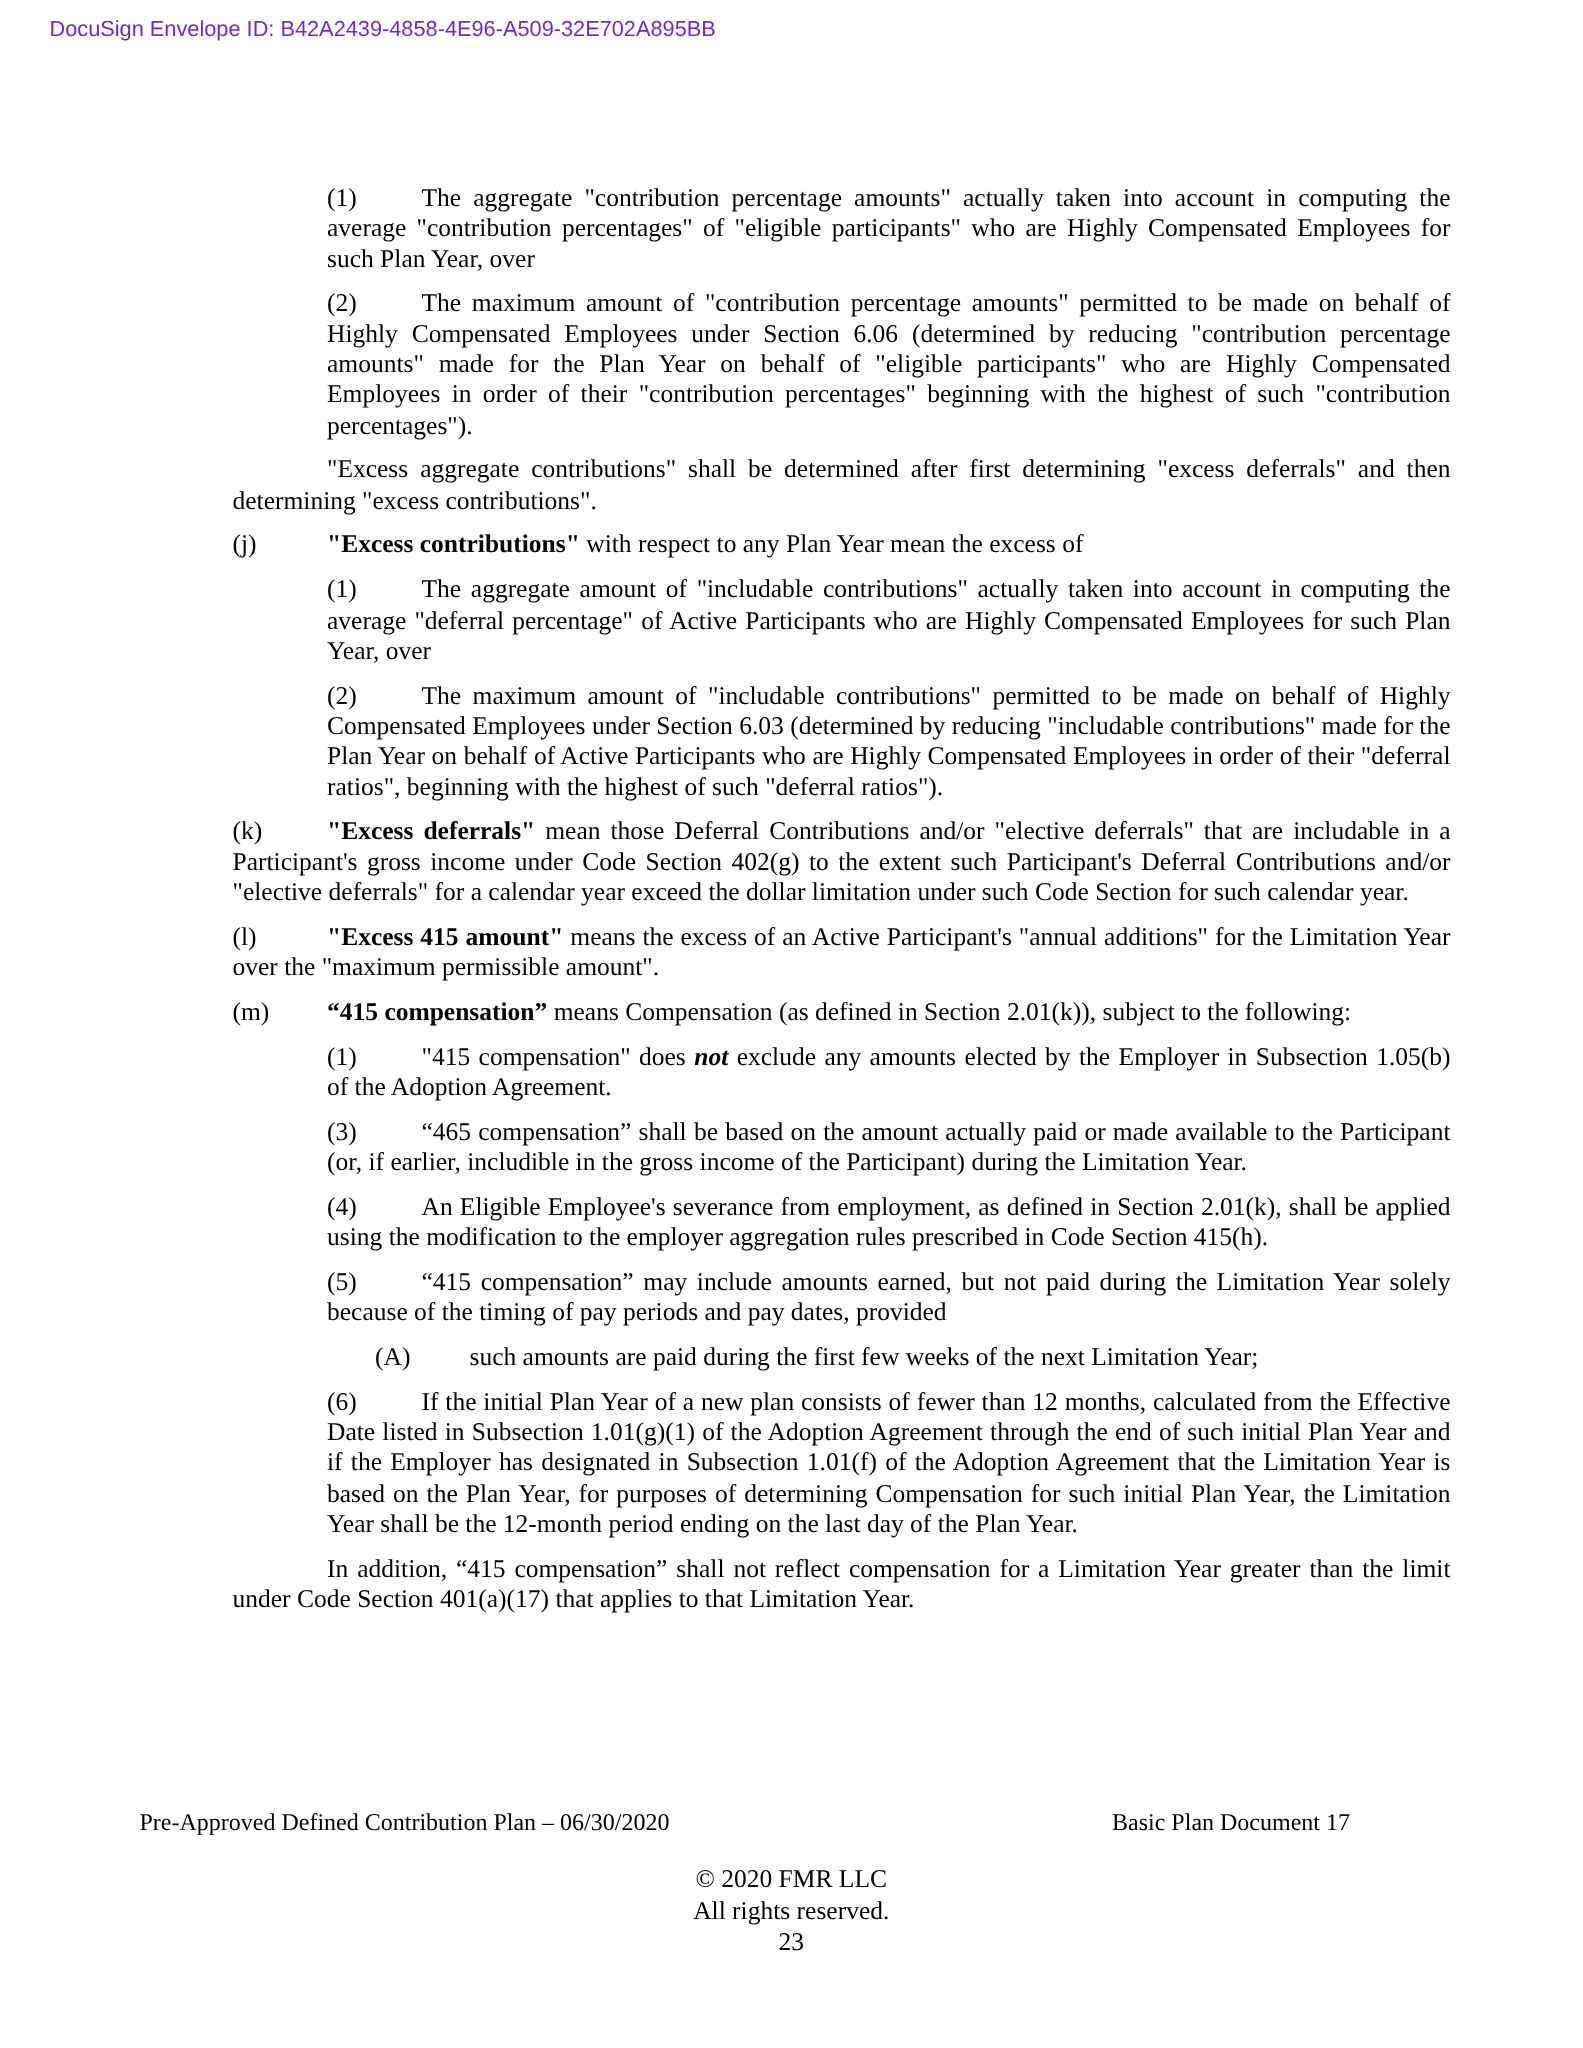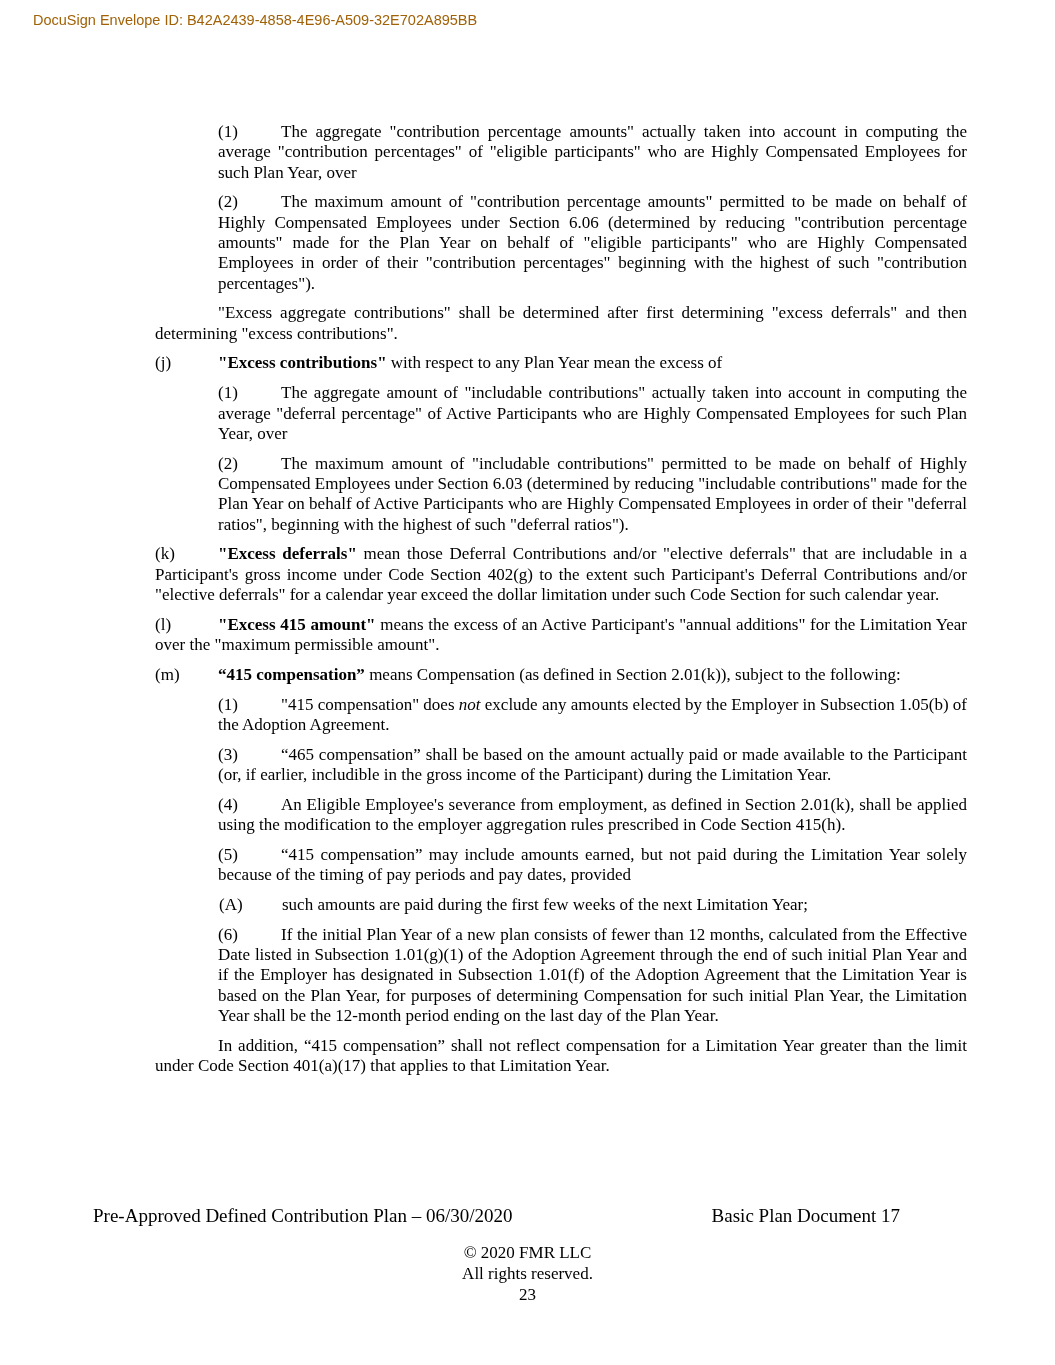--- a/index.html
+++ b/index.html
@@ -11,49 +11,49 @@
     color: #000000;
     font-family: "Liberation Serif", serif;
     overflow: hidden;
   }
   .docusign {
     position: absolute;
     left: 33px;
     top: 12px;
     font-family: "Liberation Sans", sans-serif;
     font-size: 14.5px;
-    color: #a16207;
+    color: #6d28d9;
     white-space: nowrap;
   }
   .doc-body {
     position: absolute;
     left: 155px;
     top: 122px;
     width: 812px;
     font-size: 17px;
     line-height: 20.3px;
     text-align: justify;
   }
   .para { margin: 0 0 9.5px 0; }
   .para.l1 { margin-left: 0; }
   .para.l2 { margin-left: 63px; }
-  .para.l3 { margin-left: 64px; }
+  .para.l3 { margin-left: 95px; }
   .para.first { text-indent: 63px; }
   .lbl { display: inline-block; width: 63px; text-indent: 0; }
   .normal { font-weight: normal; font-style: normal; }
   .bold { font-weight: bold; }
-  .bolditalic { font-weight: normal; font-style: italic; }
+  .bolditalic { font-weight: bold; font-style: italic; }
   .footer-row {
     position: absolute;
     left: 93px;
     top: 1206px;
     width: 807px;
     display: flex;
     justify-content: space-between;
-    font-size: 19px;
+    font-size: 16px;
     line-height: 20.3px;
   }
   .center-line {
     position: absolute;
     left: 0;
     width: 1055px;
     text-align: center;
     font-size: 17px;
     line-height: 20.3px;
   }

